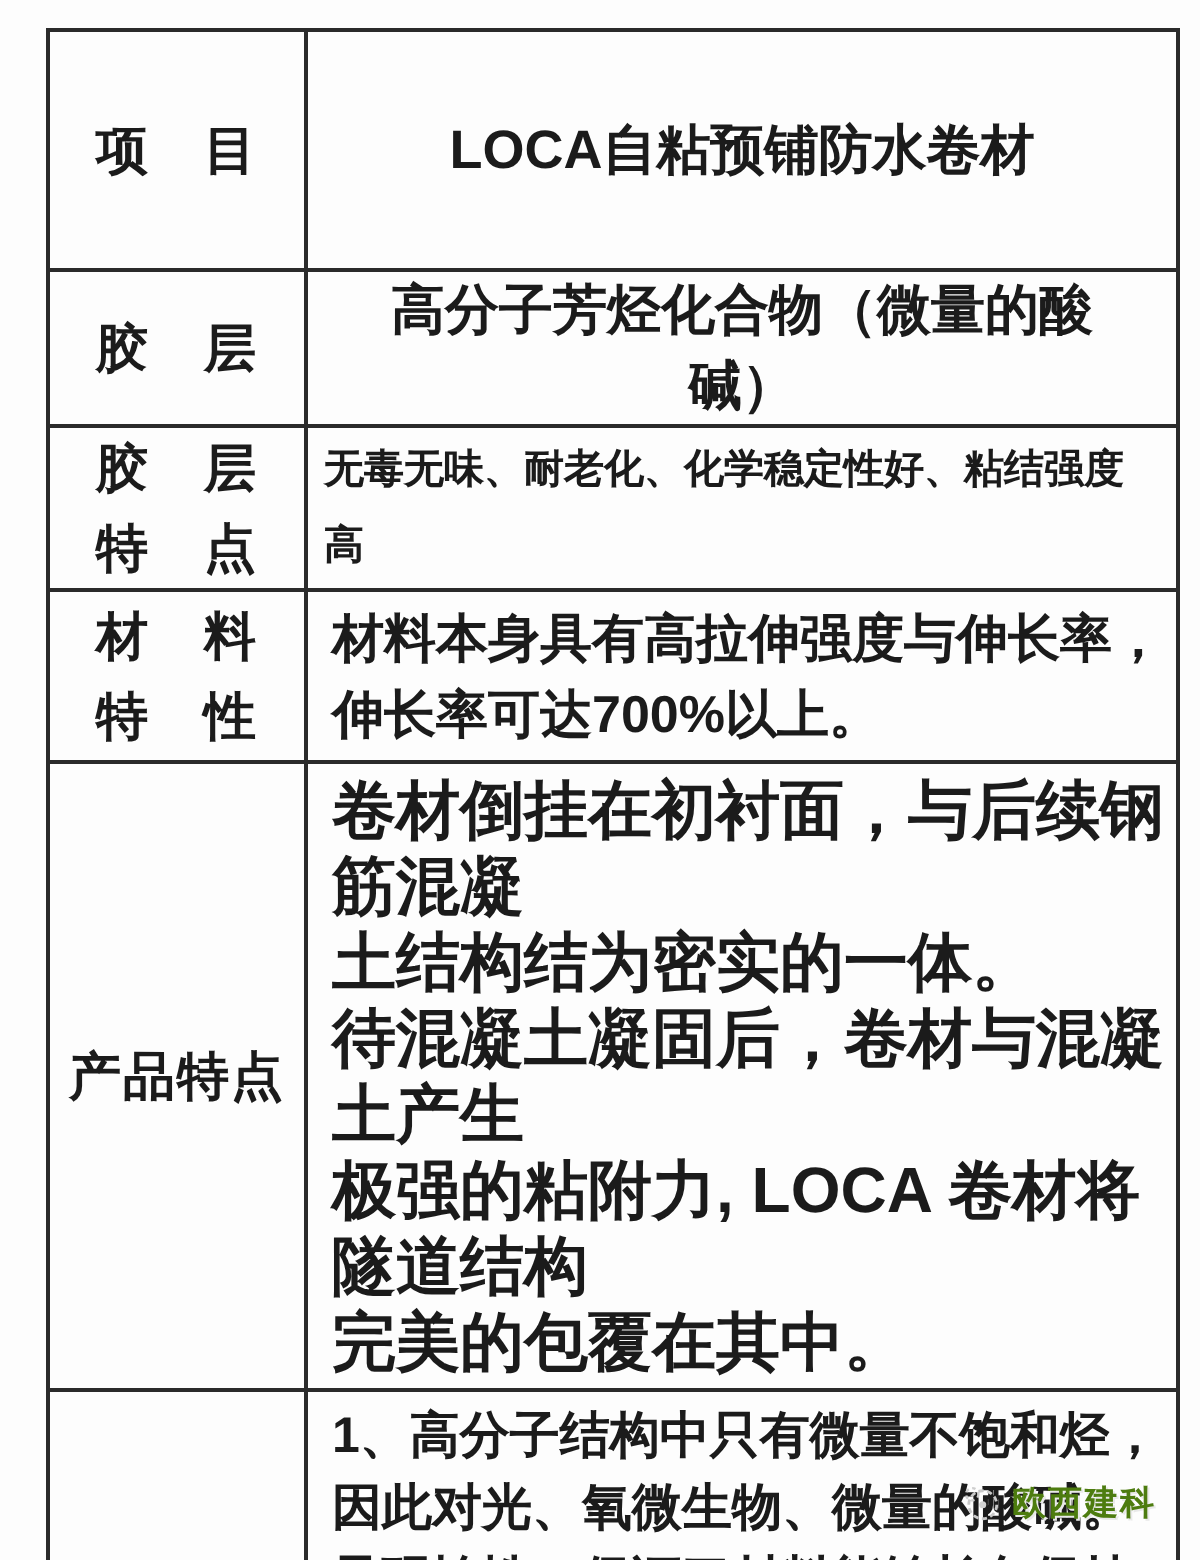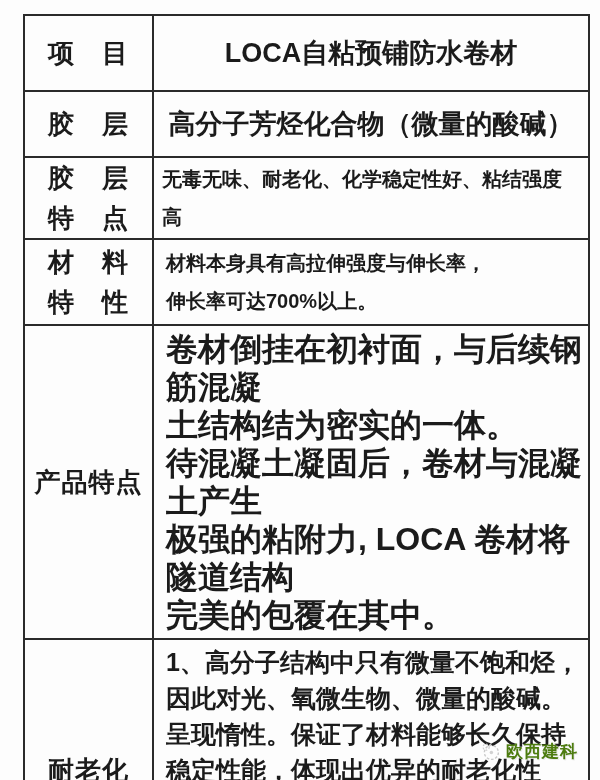--- a/index.html
+++ b/index.html
@@ -32,37 +32,37 @@
     text-align: center;
     font-size: 26px;
     line-height: 40px;
     letter-spacing: 1px;
   }
   td.content-cell {
     font-size: 26px;
     line-height: 38px;
     padding: 4px 6px 4px 12px;
   }
-  tr.r1 { height: 76px; }
+  tr.r1 { height: 120px; }
   tr.r2 { height: 66px; }
   tr.r3 { height: 80px; }
   tr.r4 { height: 76px; margin-left: 36px; }
   tr.r5 { height: 193px; }
   tr.r6 { height: 241px; }
   tr.r1 td.content-cell, tr.r2 td.content-cell {
     text-align: center;
     font-size: 27px;
-    padding: 0 4px;
+    padding: 0 16px;
   }
   tr.r3 td.content-cell {
     font-size: 20px;
     padding: 0 17px 0 8px;
     letter-spacing: 0px;
   }
-  tr.r4 td.content-cell { font-size: 20px; line-height: 38px; }
+  tr.r4 td.content-cell { font-size: 26px; line-height: 38px; }
   tr.r5 td.content-cell { font-size: 32px; line-height: 38px; }
   tr.r6 td.content-cell { font-size: 25px; line-height: 36px; padding-right: 4px; }
 
   .watermark {
     position: absolute;
     right: 22px; bottom: 17px;
     display: flex;
     align-items: center;
     gap: 5px;
     color: #4d7c0f;

